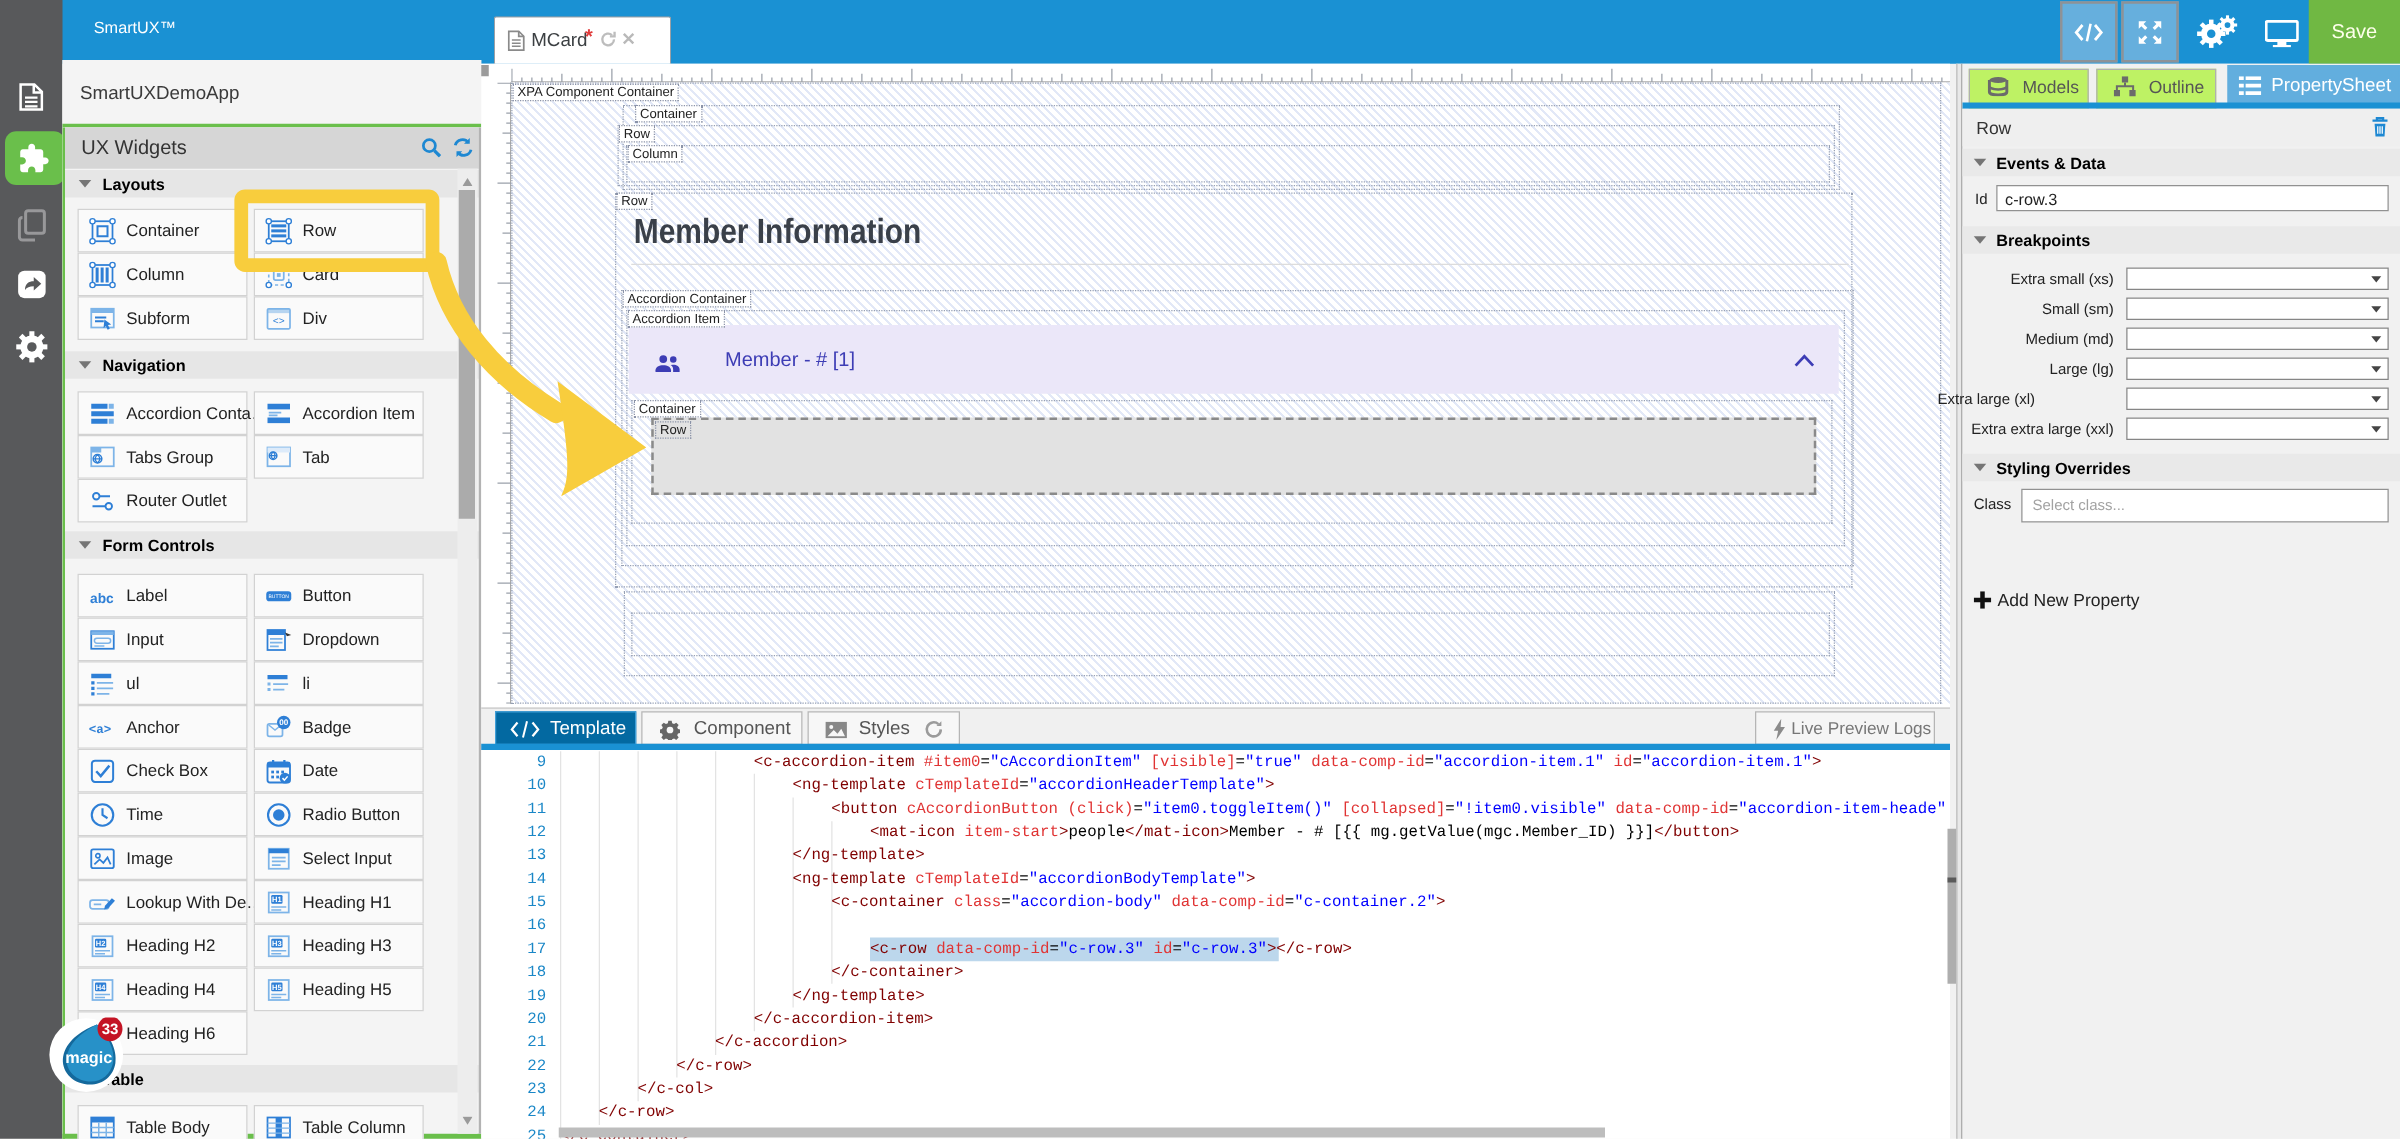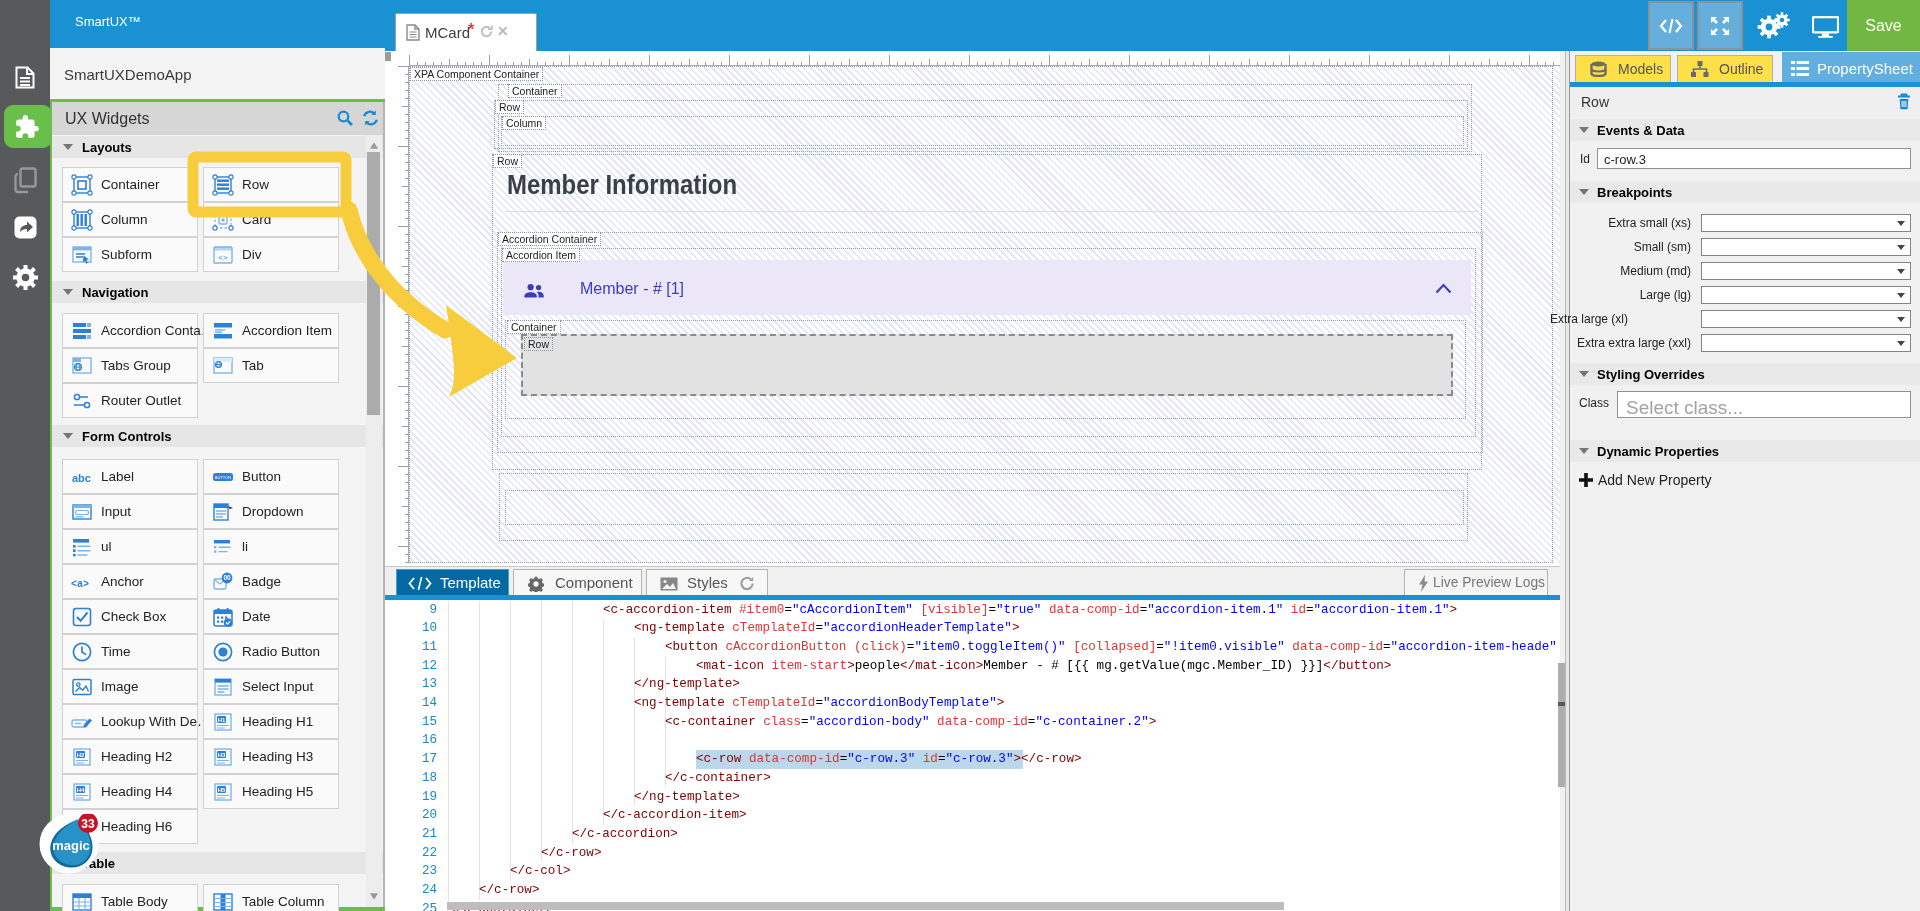--- a/index.html
+++ b/index.html
@@ -65,21 +65,21 @@
 .cline { position:absolute; height:19px; line-height:19px; white-space:pre; }
 .lnum { position:absolute; width:52px; text-align:right; color:#1a87c7; height:19px; line-height:19px; }
 .tg { color:#800000; } .at { color:#e03434; } .vl { color:#0000ff; } .tx { color:#000; }
 .iguide { position:absolute; width:1px; background:#e3e3e3; }
 #hscroll { position:absolute; left:447px; top:902px; width:837px; height:8px; background:#bdbdbd; }
 
 
 #vdiv { position:absolute; left:1565px; top:51px; width:5px; height:860px; background:#e8e8e8; border-left:1px solid #bbb; border-right:1px solid #9b9b9b; }
 #codescroll { position:absolute; left:1558px; top:663px; width:7px; height:124px; background:#aeaeae; }
 #rpanel { position:absolute; left:1570px; top:51px; width:350px; height:860px; background:#f1f1f1; }
-.rtab { position:absolute; top:4px; height:39px; background:#fde047; border:1px solid #b0b0b0; font-size:14px; color:#555; }
+.rtab { position:absolute; top:4px; height:39px; background:#bef264; border:1px solid #b0b0b0; font-size:14px; color:#555; }
 #rtab-ps { background:#62aede; border-color:#62aede; color:#fff; top:1px; height:31px;padding-left:36px; }
 #rblueline { position:absolute; left:0; top:31px; width:350px; height:5px; background:#1a91d3; }
 .rsechead { position:absolute; left:0; width:350px; height:22px; background:#e9e9e9; font-size:13px; font-weight:bold; color:#222; }
 .rsechead .tri { position:absolute; left:9px; top:8px; width:0; height:0; border-left:5px solid transparent; border-right:5px solid transparent; border-top:6px solid #757575; }
 .rsechead .tx { position:absolute; left:27px; top:4px; }
 .rinput { position:absolute; background:#fff; border:1px solid #919191; }
 .rsel { position:absolute; background:#fff; border:1px solid #858585; height:18px; }
 .rsel:after { content:""; position:absolute; right:5px; top:6px; border-left:4px solid transparent; border-right:4px solid transparent; border-top:5px solid #444; }
 .rlabel { position:absolute; font-size:12px; color:#222; white-space:nowrap; }
 
@@ -969,25 +969,21 @@
         <div class="rsel" style="left:131px; top:259px; width:210px;"></div>
         <div class="rlabel" style="left:-20px; top:285px; width:141px; text-align:right;">Extra extra large (xxl)</div>
         <div class="rsel" style="left:131px; top:283px; width:210px;"></div>
       </div>
     <div class="rsechead" style="top:312px;">
         <span class="tri"></span>
         <span class="tx">Styling Overrides</span>
       </div>
     <span class="rlabel" style="left:9px; top:345px;">Class</span>
     <div class="rinput" style="left:47px; top:340px; width:294px; height:27px;">
-        <span class="abs" style="left:8px; top:5px; font-size:19px; color:#a2a2a2;">Select class...</span>
-      </div>
-    <div class="rsechead" style="top:389px;">
-        <span class="tri"></span>
-        <span class="tx">Dynamic Properties</span>
+        <span class="abs" style="left:8px; top:5px; font-size:12px; color:#a2a2a2;">Select class...</span>
       </div>
     <svg class="abs" style="left:9px; top:422px;" width="14" height="14" viewBox="0 0 14 14">
         <path d="M7 0 V14 M0 7 H14" stroke="#111" stroke-width="3.6"></path>
       </svg>
     <span class="abs" style="left:28px; top:421px; font-size:14px; color:#222;">Add New Property</span>
   </div>
 
   <div id="magic">
     <svg width="62" height="62" viewBox="0 0 62 62">
       <circle cx="30" cy="30" r="29.5" fill="#fff"></circle>

